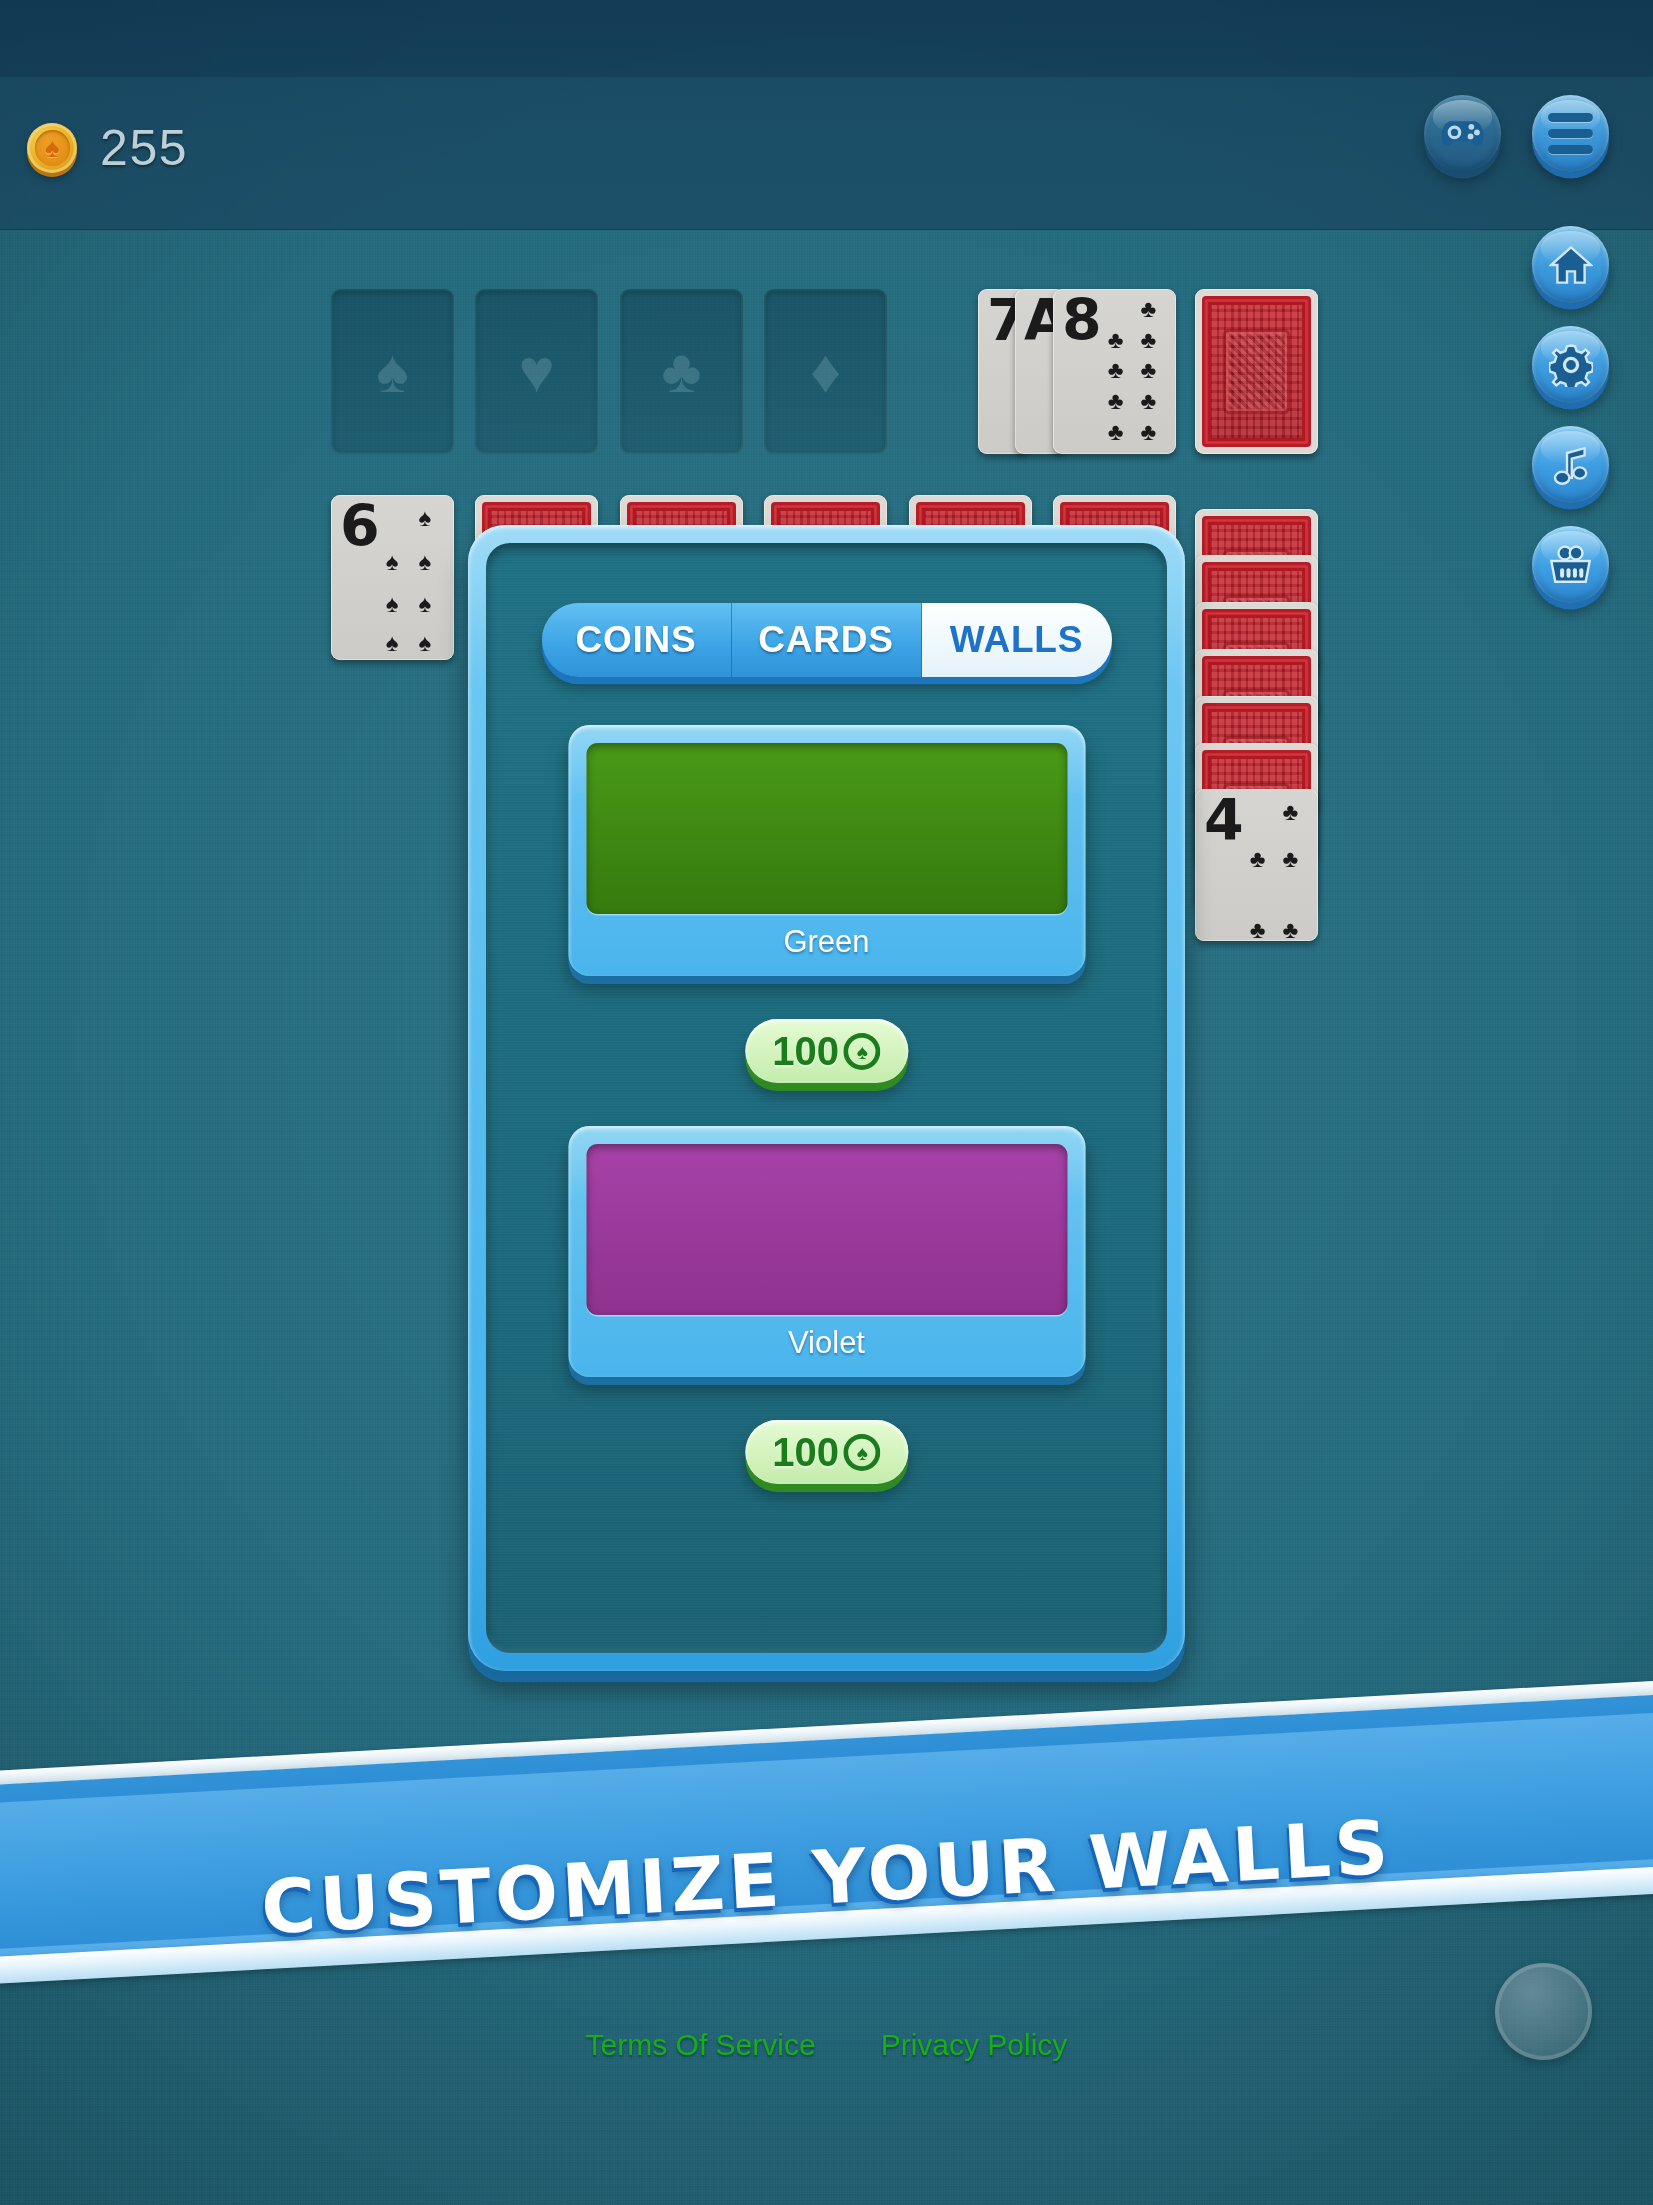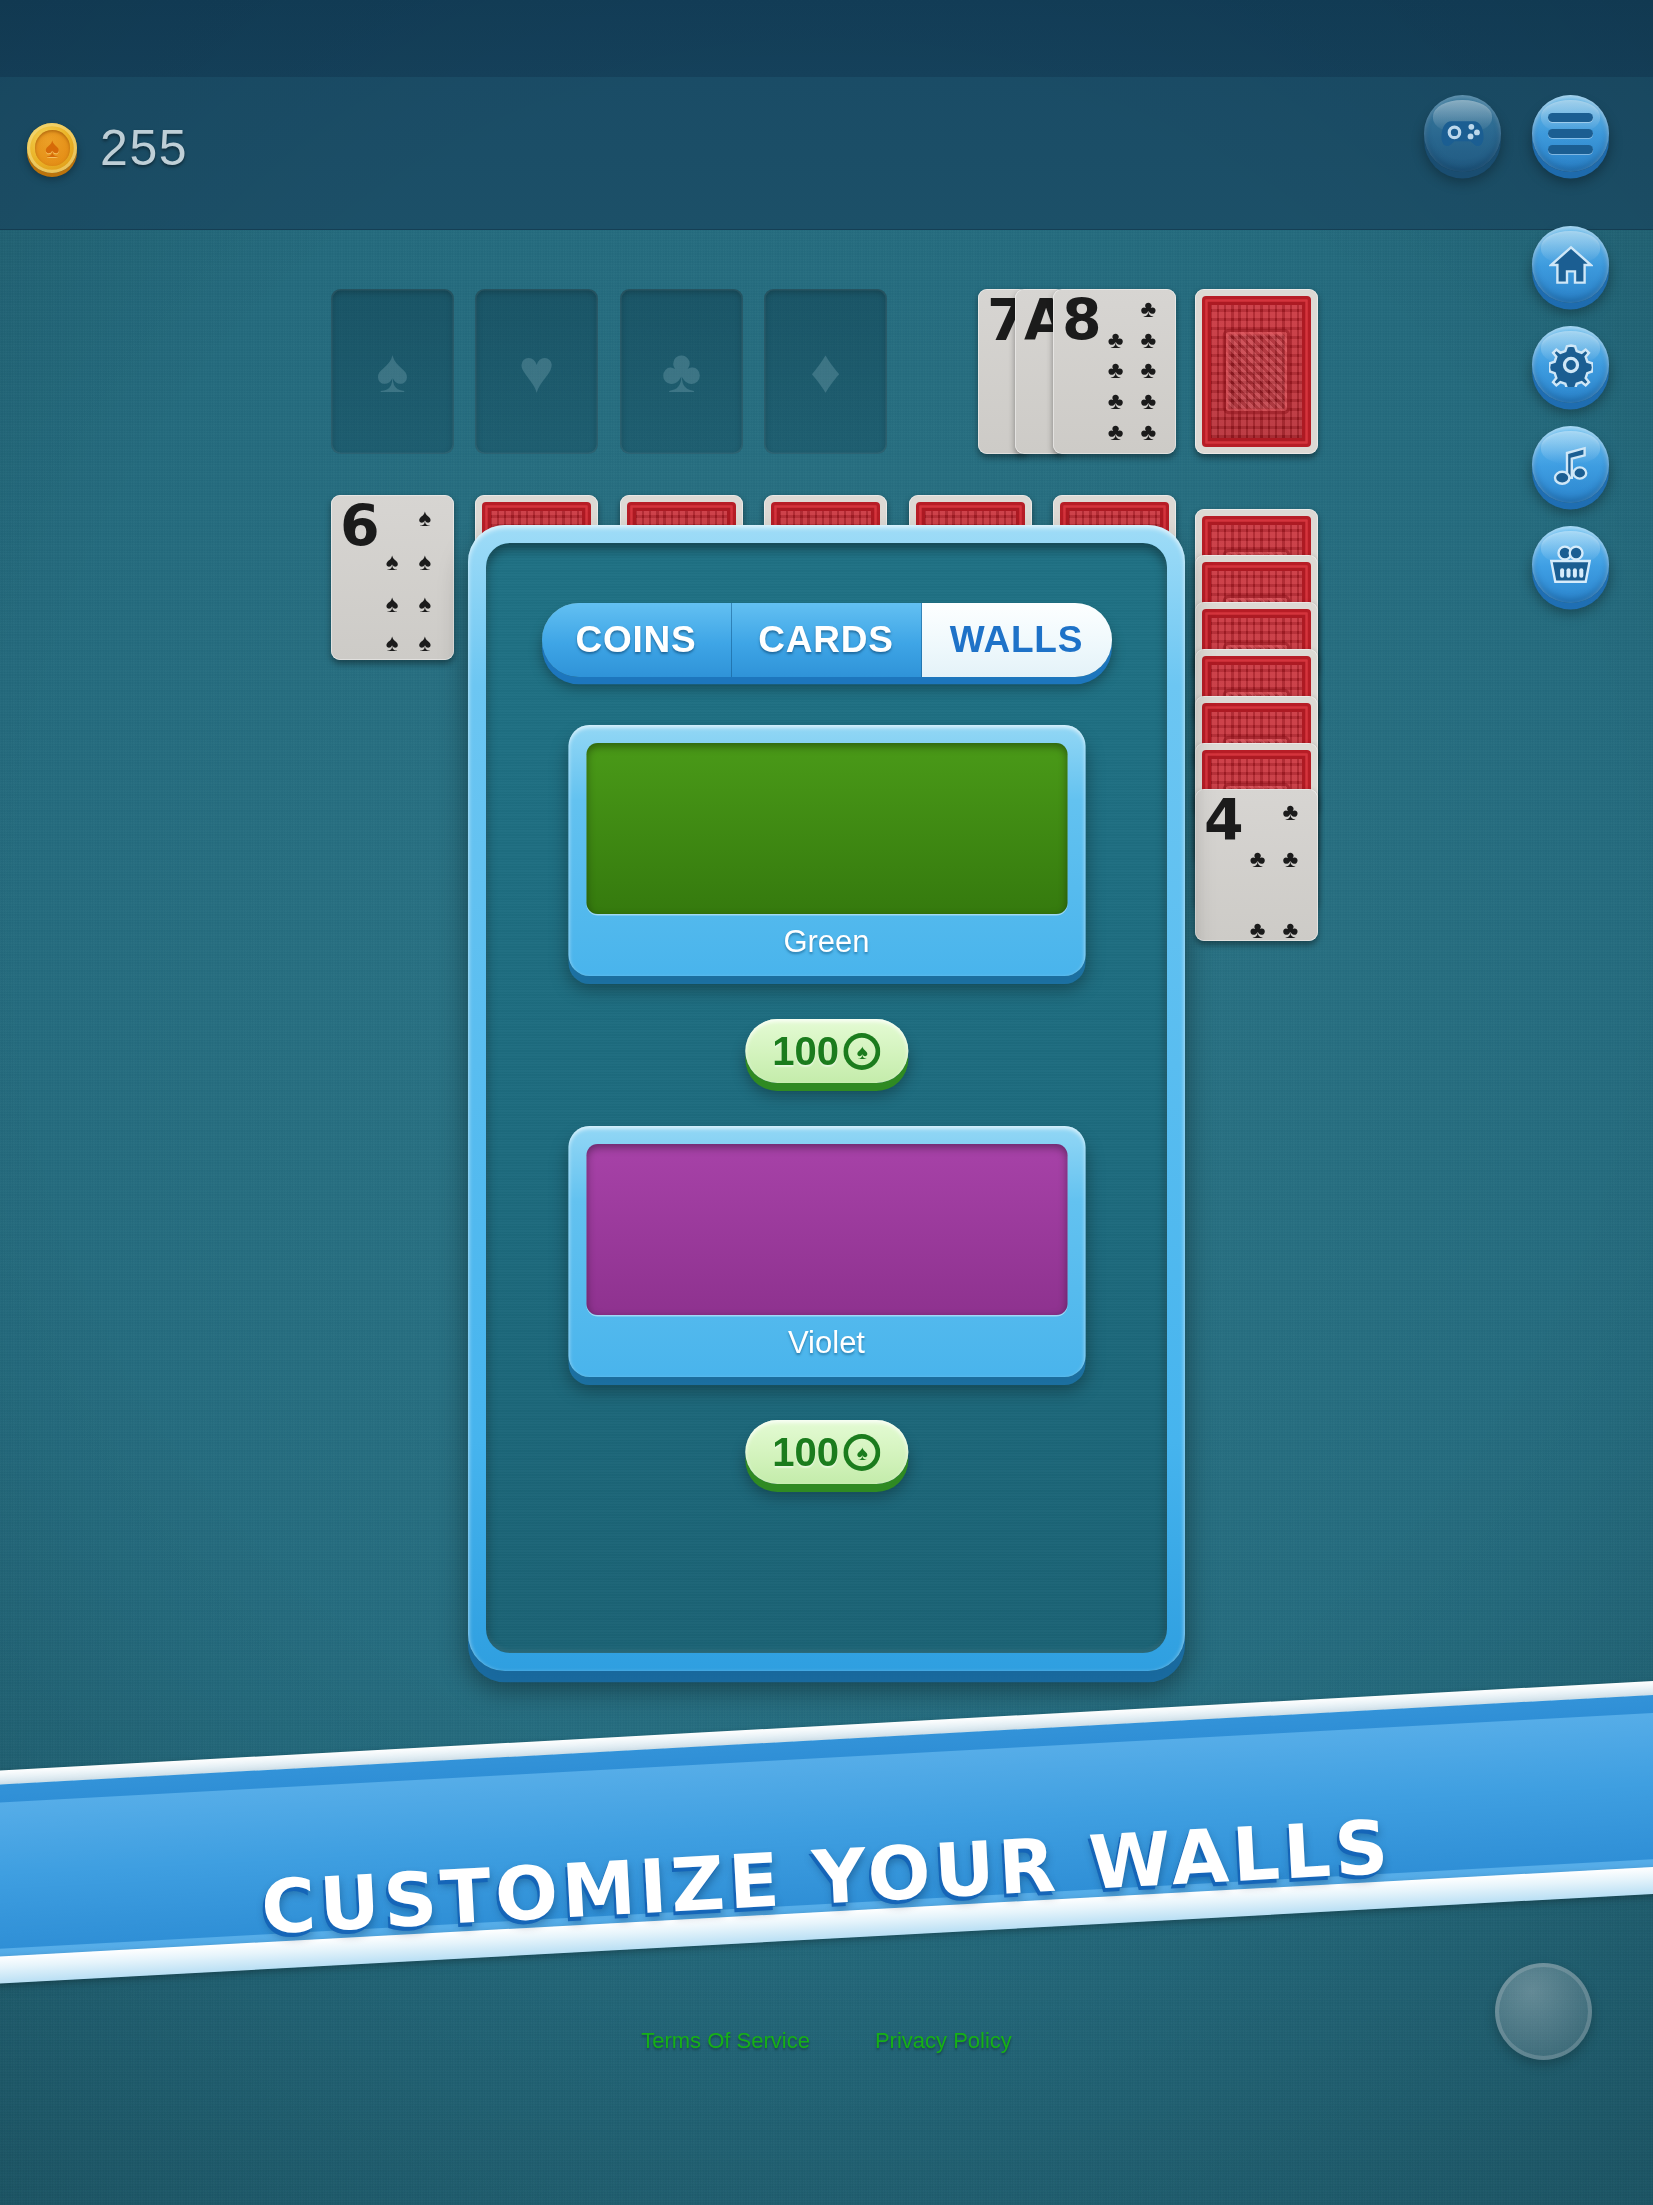--- a/index.html
+++ b/index.html
@@ -231,21 +231,21 @@
     display:flex; align-items:center; justify-content:center;
     font-size:74px; font-weight:700; letter-spacing:4px;
     color:#fff; font-family:"DejaVu Sans", sans-serif;
     text-shadow:-2.4px 4px 0 #1565b8, 0 5.7px 8px rgba(0,40,80,.38);
   }
 
   
   .footer{
     position:absolute; left:0; top:2028px; width:1653px;
     display:flex; justify-content:center; gap:65px;
-    font-size:22px; color:#16b016; text-shadow:0 1.6px 2.4px rgba(0,0,0,.35);
+    font-size:30px; color:#16b016; text-shadow:0 1.6px 2.4px rgba(0,0,0,.35);
   }
 
   .corner-btn{
     position:absolute; left:1495px; top:1963px; width:97px; height:97px; border-radius:50%;
     background:radial-gradient(circle at 38% 30%, rgba(200,205,210,.40), rgba(120,130,140,.22));
     box-shadow:inset 0 0 0 4px rgba(210,215,220,.22), 0 4.8px 11.3px rgba(0,0,0,.22);
   }
 </style>
 </head>
 <body>

